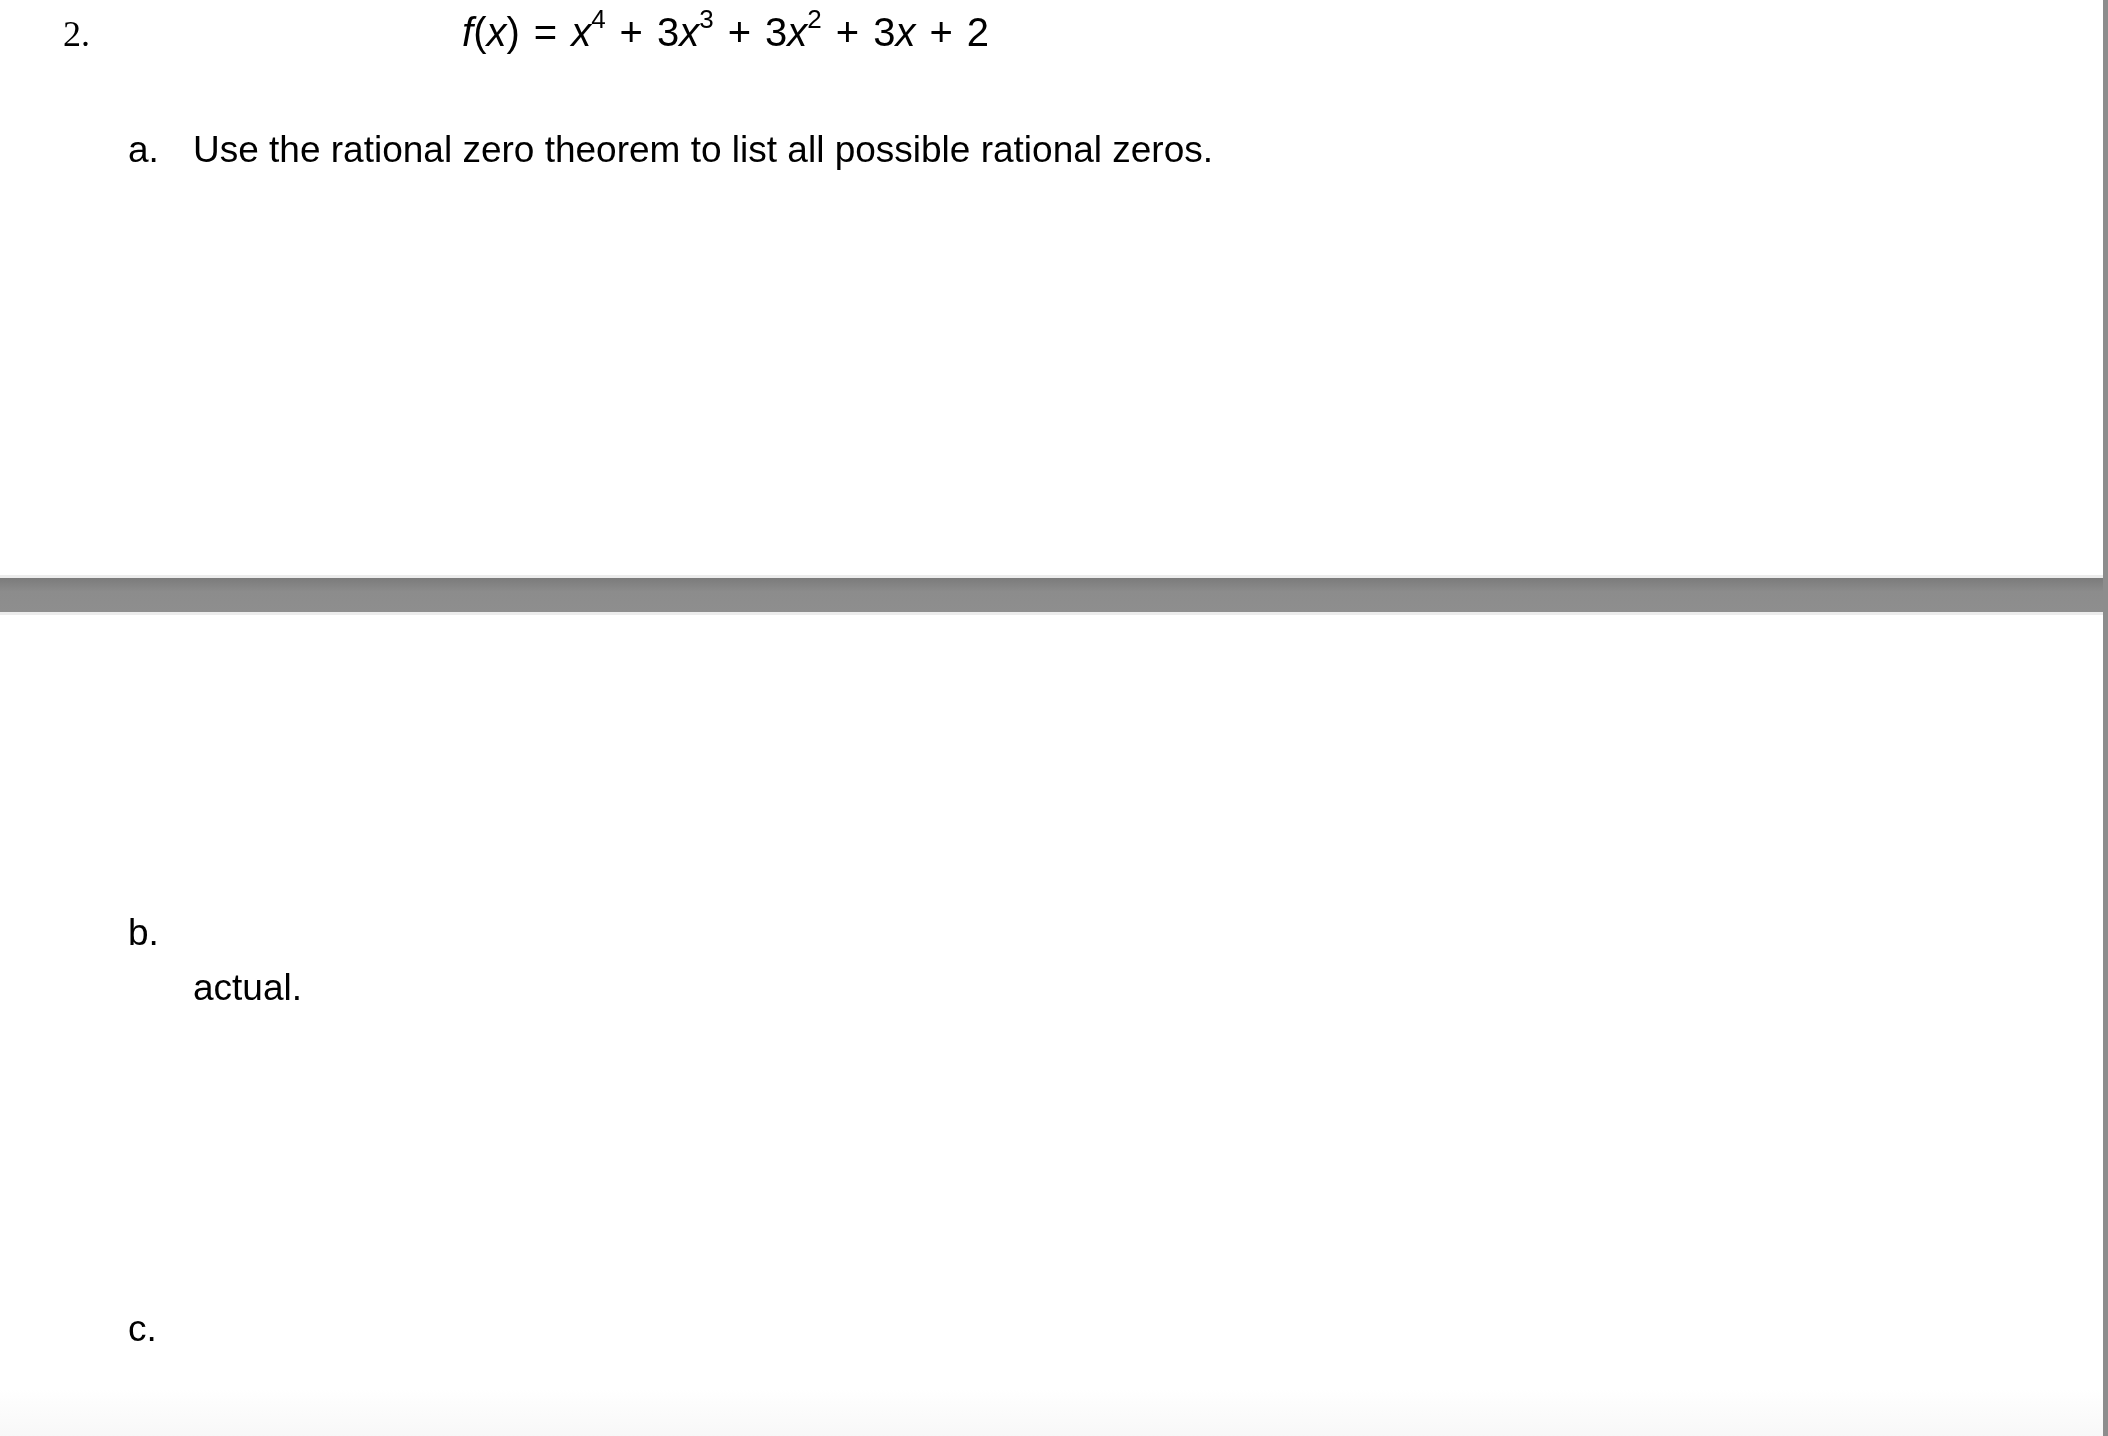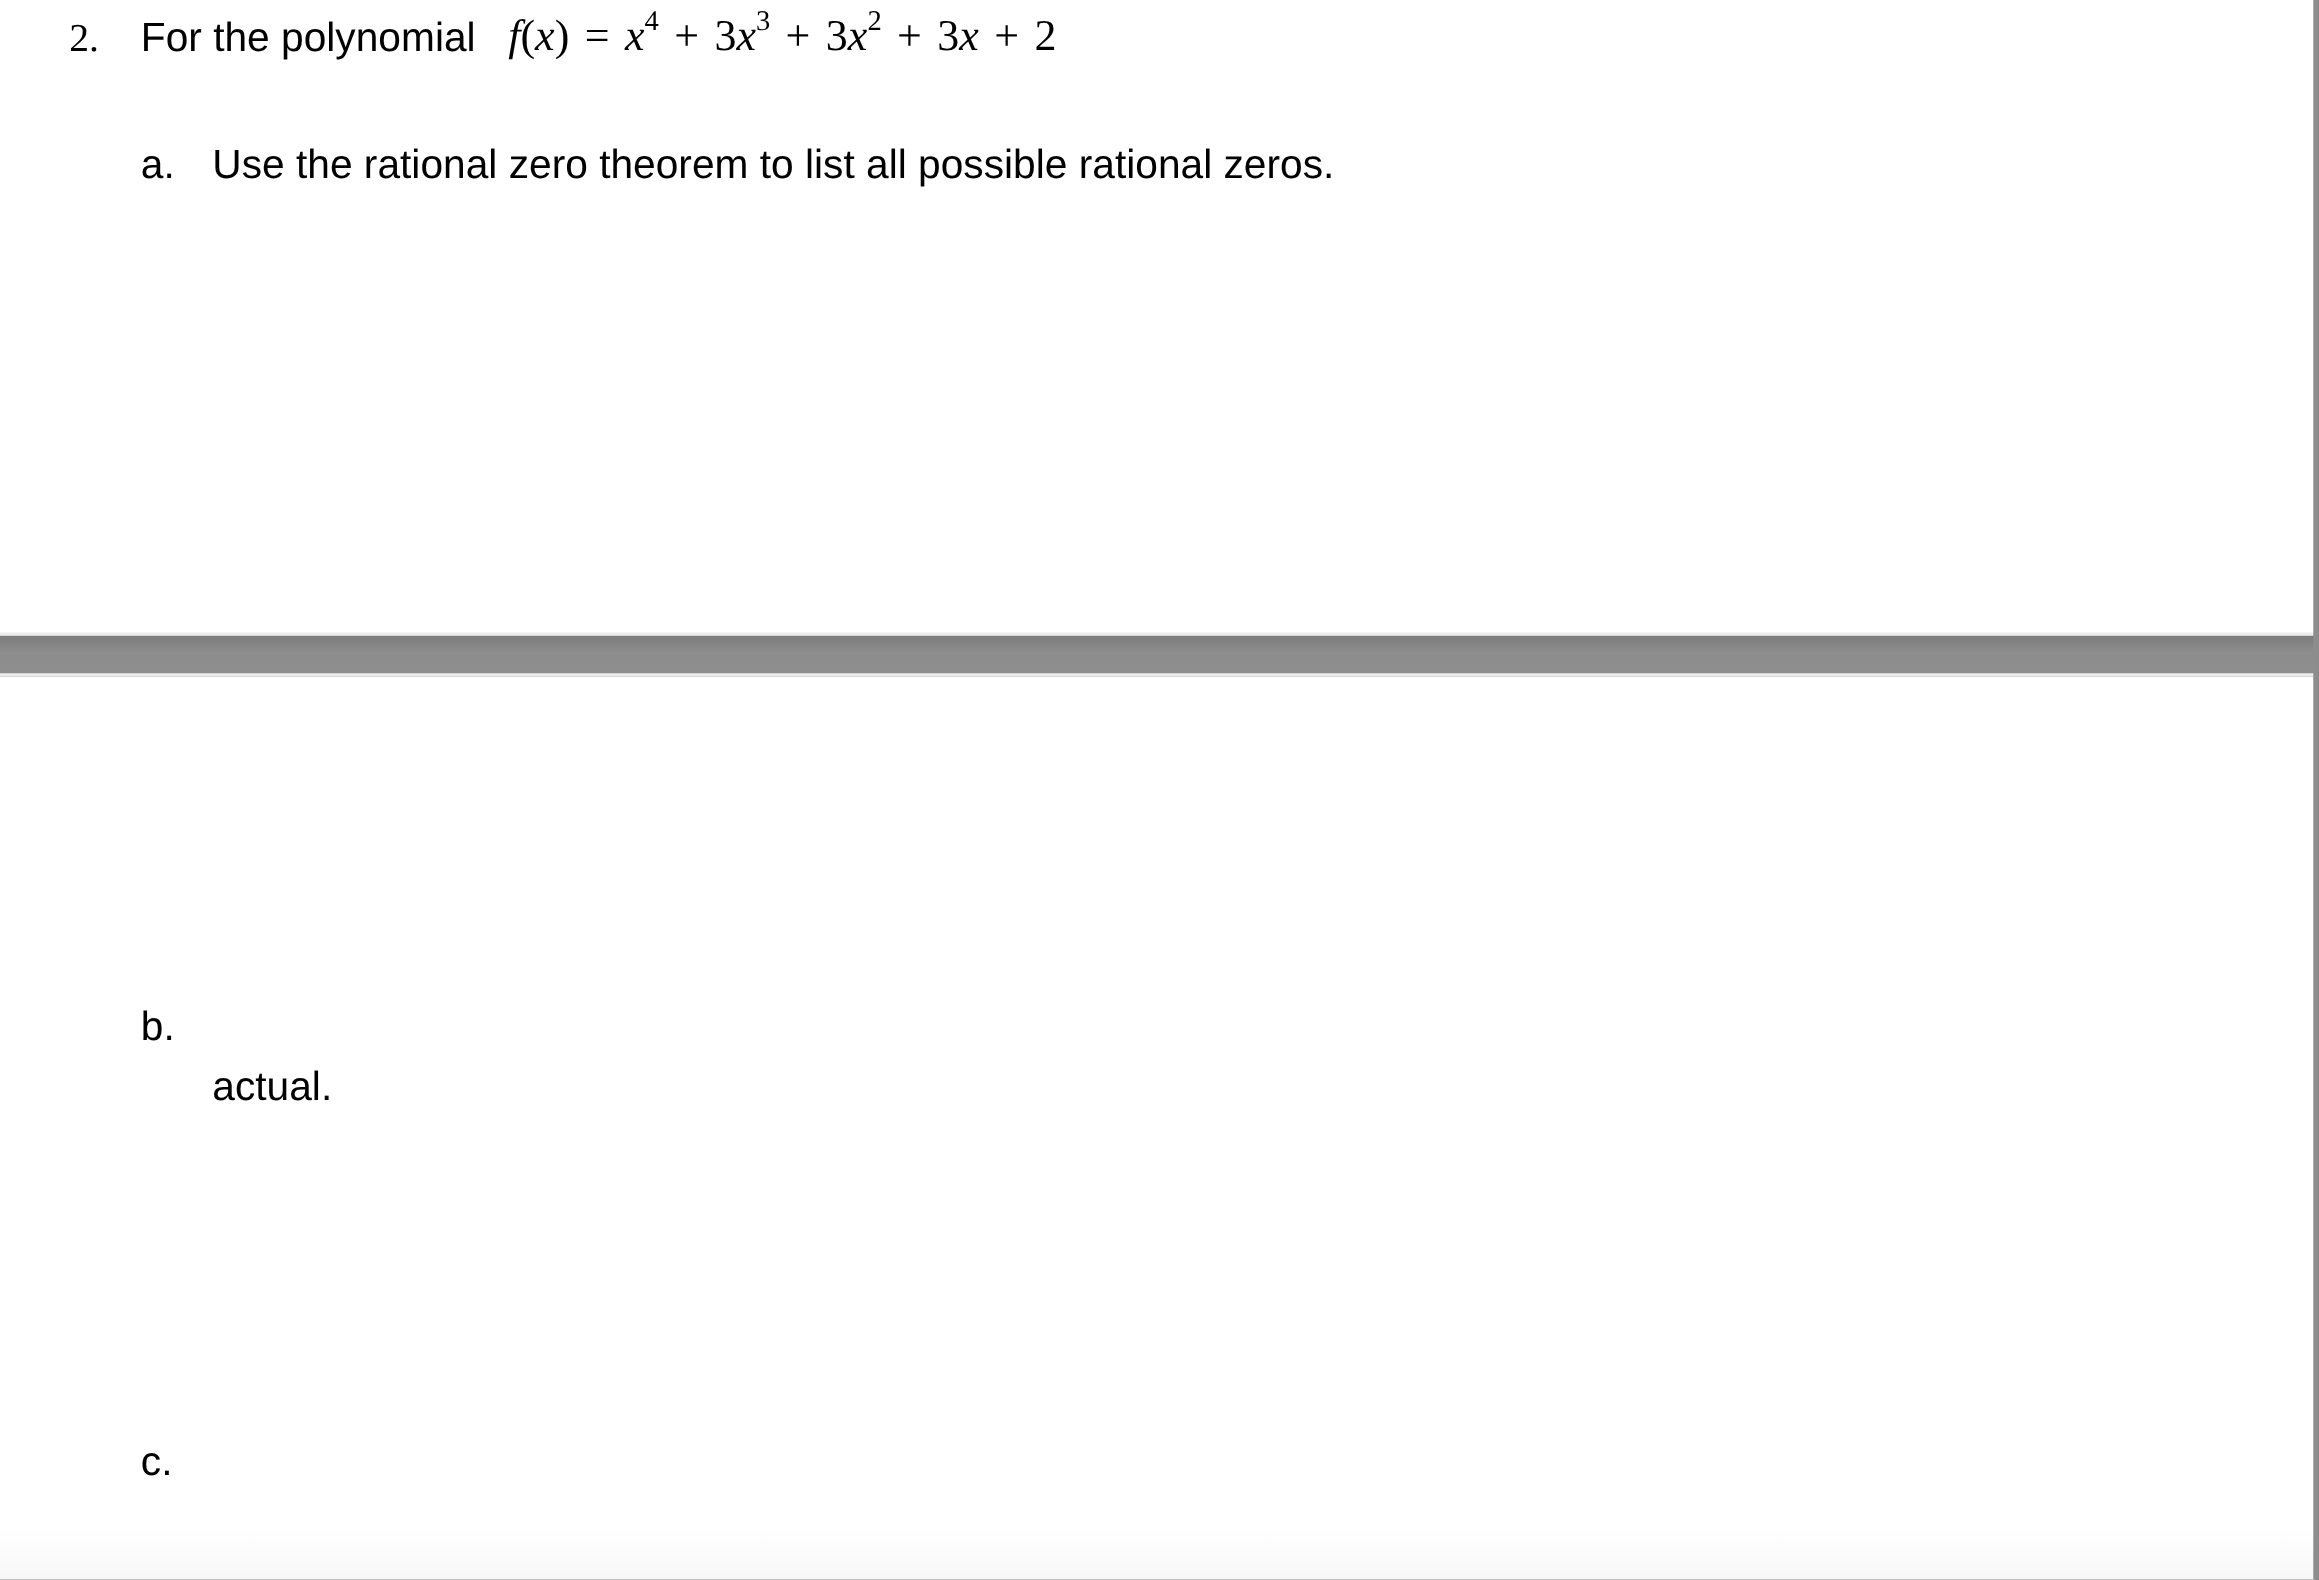--- a/index.html
+++ b/index.html
@@ -69,21 +69,21 @@
     }
     .q-text {
       position: absolute;
       left: 128px;
       top: 12px;
     }
     .math {
       position: absolute;
       left: 462px;
       top: 6px;
-      font-family: Liberation Serif, serif;
+      font-family: Liberation Sans, sans-serif;
       font-size: 40px;
       line-height: 52px;
       white-space: nowrap;
     }
     .math .var { font-style: italic; }
     .math sup {
       font-size: 26px;
       position: relative;
       top: -4px;
       vertical-align: super;
@@ -106,21 +106,20 @@
     .part-c { top: 1307px; }
   </style>
 </head>
 <body>
 
 <div class="viewport">
 
   <div class="page page-top">
 
     <span class="q-number">2.</span>
-    <span class="line q-text">For the polynomial</span>
 
     <span class="math"><span class="var">f</span><span>(</span><span class="var">x</span><span>)</span><span class="op">=</span><span class="var">x</span><sup>4</sup><span class="op">+</span><span>3</span><span class="var">x</span><sup>3</sup><span class="op">+</span><span>3</span><span class="var">x</span><sup>2</sup><span class="op">+</span><span>3</span><span class="var">x</span><span class="op">+</span><span>2</span></span>
 
     <span class="line part-label part-a">a.</span>
     <span class="line part-text part-a">Use the rational zero theorem to list all possible rational zeros.</span>
   </div>
 
   <div class="gap"></div>
 
   <div class="page page-bottom">

